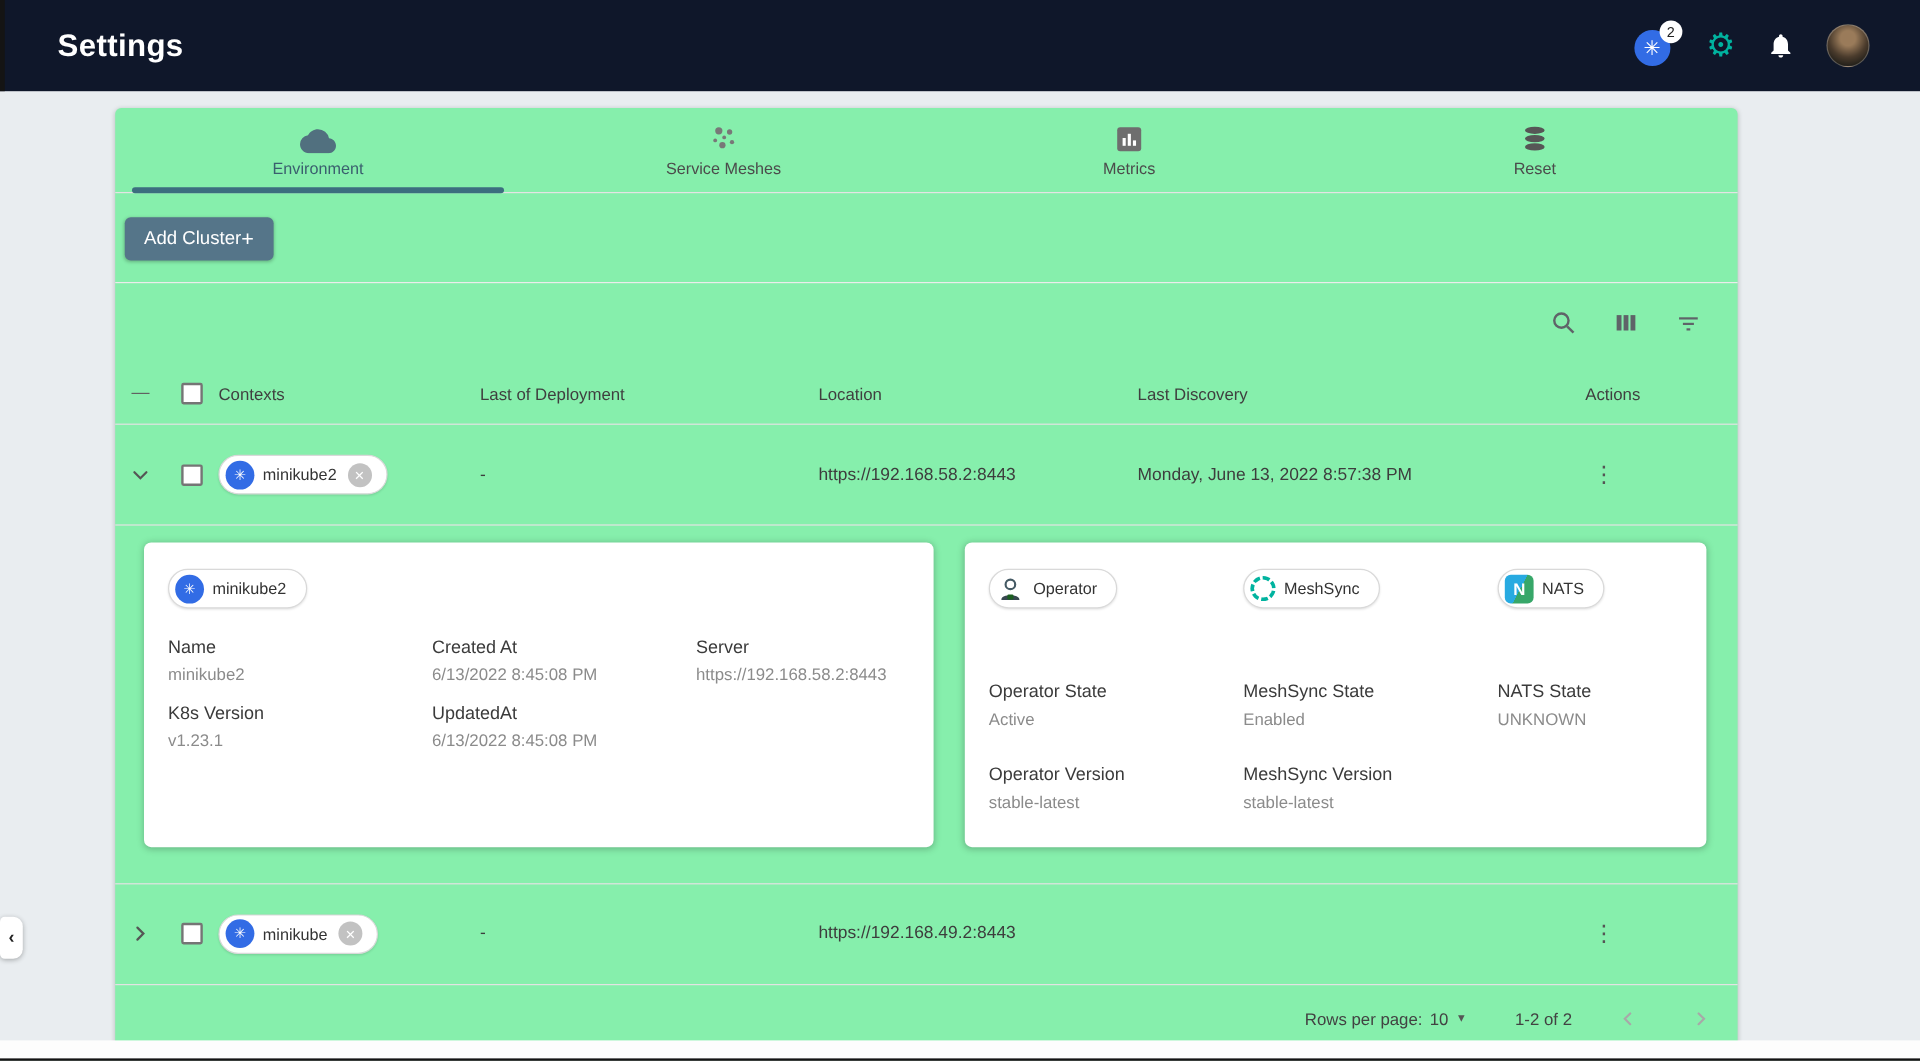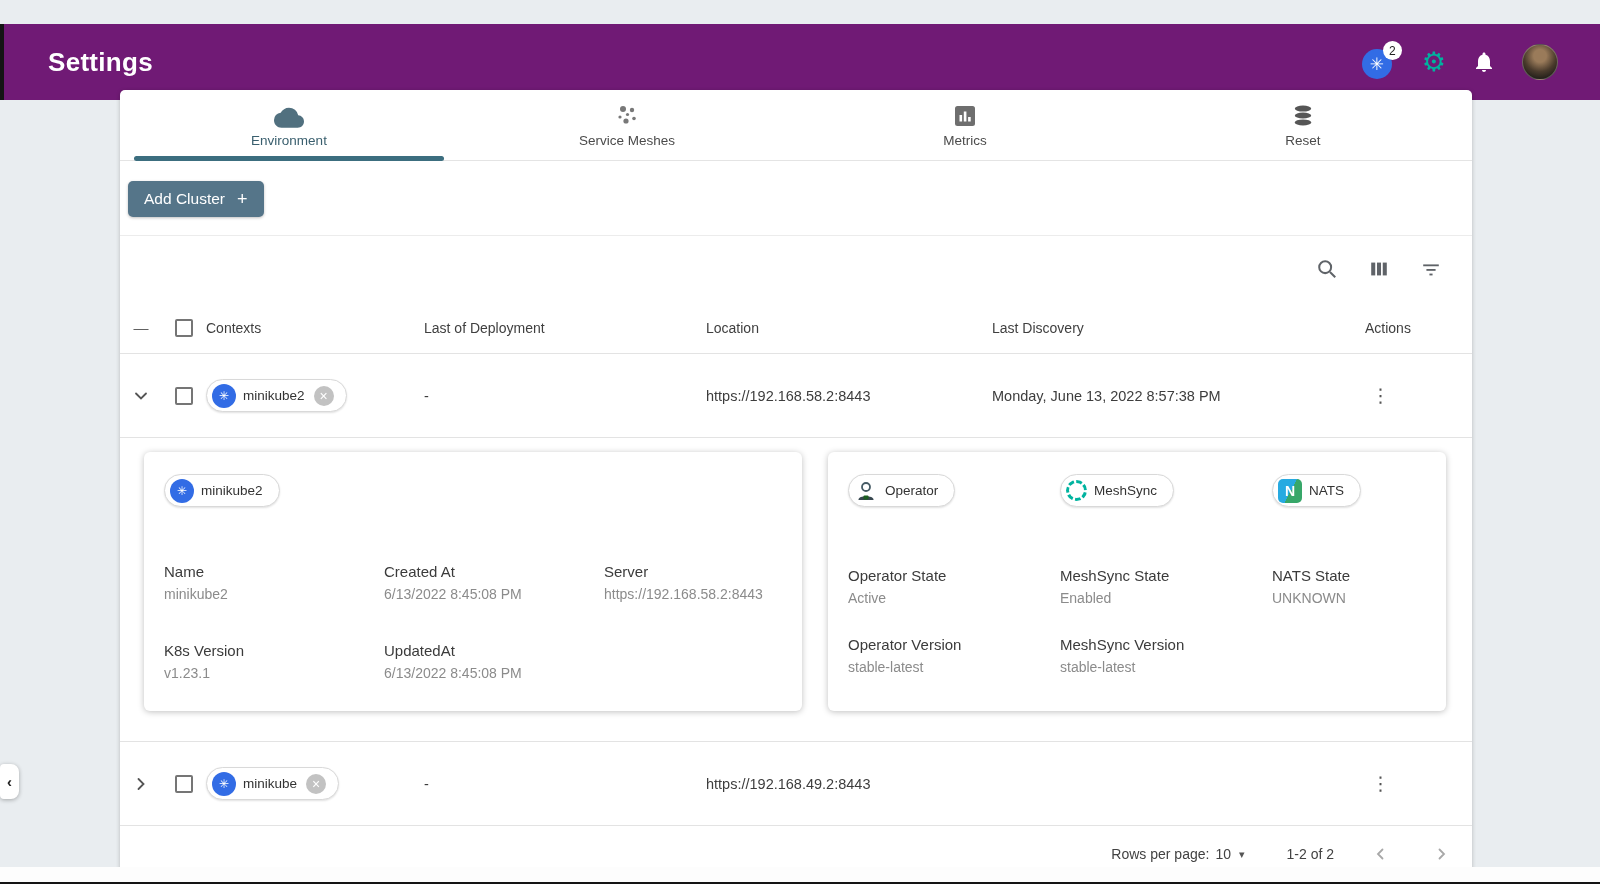--- a/index.html
+++ b/index.html
@@ -1,70 +1,70 @@
 <!DOCTYPE html>
 <html><head>
 <meta charset="utf-8">
 <style>
   * { margin:0; padding:0; box-sizing:border-box; }
   html,body { width:1600px; height:884px; }
   body { font-family:"Liberation Sans", sans-serif; background:#e9edf0; position:relative; overflow:hidden; }
 
   
-  .appbar { position:absolute; left:0; top:0; width:1600px; height:76px; background:#701a75;
-            display:flex; align-items:center; justify-content:space-between; padding:0 42px 0 48px;margin-top:24px; }
+  .appbar { position:absolute; left:0; top:0; width:1600px; height:76px; background:#0f172a;
+            display:flex; align-items:center; justify-content:space-between; padding:0 42px 0 48px; }
   .appbar::before { content:""; position:absolute; left:0; top:0; width:4px; height:76px; background:#141414; }
   .app-title { color:#fff; font-size:26px; font-weight:bold; letter-spacing:.3px; }
   .appbar-icons { display:flex; align-items:center; gap:26px; }
   .k8s-header-wrap { position:relative; width:34px; height:34px; cursor:pointer; }
   .k8s-circle { width:30px; height:30px; border-radius:50%; background:#326CE5; color:#fff;
                 display:flex; align-items:center; justify-content:center; font-size:17px; margin-top:4px; }
   .k8s-badge { position:absolute; right:-6px; top:-4px; width:19px; height:19px; border-radius:50%;
                background:#fff; color:#222; font-size:12px; display:flex; align-items:center; justify-content:center; }
   .gear-ic { color:#00B39F; font-size:27px; line-height:1; cursor:pointer; }
   .bell-ic { cursor:pointer; display:flex; }
   .avatar { width:36px; height:36px; border-radius:50%; cursor:pointer;
             background:radial-gradient(circle at 50% 32%, #9a7b5a 0 22%, #4a3b2c 55%, #23201a 80%);
             border:1px solid rgba(255,255,255,.25); }
 
   
-  .card { position:absolute; left:120px; top:90px; width:1352px; background:#ffffff; border-radius:5px;
+  .card { position:absolute; left:96px; top:90px; width:1352px; background:#86efac; border-radius:5px;
           box-shadow:0 1px 4px rgba(0,0,0,.22); }
 
   
   .tabs { display:flex; border-bottom:1px solid #e4e4e4; }
   .tab { flex:1; height:70px; display:flex; flex-direction:column; align-items:center; justify-content:center;
          gap:5px; cursor:pointer; position:relative; }
   .tab-label { font-size:13.5px; color:#4b4b4b; }
   .tab.active .tab-label { color:#3a5f6e; }
   .tab.active::after { content:""; position:absolute; bottom:-1px; left:4%; width:92%; height:5px;
                        background:#3c6e7f; border-radius:4px; }
   .tab-ic { height:26px; display:flex; align-items:flex-end; }
 
   
   .action-row { padding:20px 0 18px 8px; border-bottom:1px solid #ececec; }
-  .add-btn { display:inline-flex; align-items:center; gap:12px; background:#557589; color:#fff;
+  .add-btn { display:inline-flex; align-items:center; gap:0; background:#557589; color:#fff;
              font-size:15.5px; border:none; border-radius:5px; padding:9px 16px; cursor:pointer;
              box-shadow:0 1px 3px rgba(0,0,0,.25); font-family:inherit; }
   .add-plus { font-size:18px; line-height:1; }
 
   
   .table-toolbar { display:flex; justify-content:flex-end; align-items:center; gap:30px; padding:22px 30px 10px 0; }
   .tool-ic { cursor:pointer; display:flex; }
 
   
   .thead, .trow { display:flex; align-items:center; }
   .thead { height:52px; border-bottom:1px solid #e3e3e3; margin-top:12px; }
   .trow  { height:84px; border-bottom:1px solid #e3e3e3; }
   .c-exp { width:42px; display:flex; justify-content:center; }
   .c-chk { width:44px; display:flex; justify-content:center; }
   .c-ctx { width:218px; }
   .c-typ { width:282px; }
   .c-loc { width:266px; }
-  .c-dis { width:355px;margin-left:20px; }
+  .c-dis { width:355px; }
   .c-act { flex:1; padding-left:18px; }
   .th-txt { font-size:14px; color:#3f3f3f; }
   .td-txt { font-size:14.5px; color:#3d3d3d; }
   .minus-all { color:#616161; font-size:15px; cursor:pointer; }
   .cbx { width:18px; height:18px; border:2px solid #757575; border-radius:2px; background:#fff; cursor:pointer; }
   .chev-btn { cursor:pointer; display:flex; }
   .kebab { font-size:19px; color:#545454; cursor:pointer; padding:2px 6px; }
 
   
   .chip { display:inline-flex; align-items:center; gap:7px; border:1px solid #d9d9d9; border-radius:17px;
@@ -74,21 +74,21 @@
                     display:flex; align-items:center; justify-content:center; font-size:12px; }
   .chip .close-x { width:20px; height:20px; border-radius:50%; background:#c2c2c2; color:#fff;
                    display:flex; align-items:center; justify-content:center; font-size:14px; margin-left:2px; cursor:pointer; }
   .chip.plain { padding-right:16px; cursor:default; }
 
   
   .detail-wrap { display:flex; gap:26px; padding:14px 26px 30px 24px; border-bottom:1px solid #e3e3e3; }
   .panel { background:#fff; border-radius:6px; box-shadow:0 1px 6px rgba(0,0,0,.25); padding:22px 20px 30px; }
   .panel-left { width:658px; }
   .panel-right { flex:1; }
-  .fields-grid { display:grid; grid-template-columns:220px 220px 1fr; row-gap:40px; margin-top:56px; }
+  .fields-grid { display:grid; grid-template-columns:220px 220px 1fr; row-gap:16px; margin-top:24px; }
   .fields-grid-r { display:grid; grid-template-columns:212px 212px 1fr; row-gap:30px; margin-top:60px; }
   .chips-grid-r { display:grid; grid-template-columns:212px 212px 1fr; }
   .f-label { font-size:15px; color:#3b3b3b; margin-bottom:6px; }
   .f-value { font-size:14px; color:#8b8b8b; word-break:break-all; padding-right:14px; }
   .op-ic { width:24px; height:24px; }
   .ms-ic { width:21px; height:21px; border-radius:50%; border:3px dashed #00B39F; }
   .nats-ic { width:24px; height:24px; border-radius:5px; color:#fff; font-weight:bold; font-size:14px;
              display:flex; align-items:center; justify-content:center;
              background:linear-gradient(118deg,#27AAE1 0 52%, #37A769 52%); }
 

